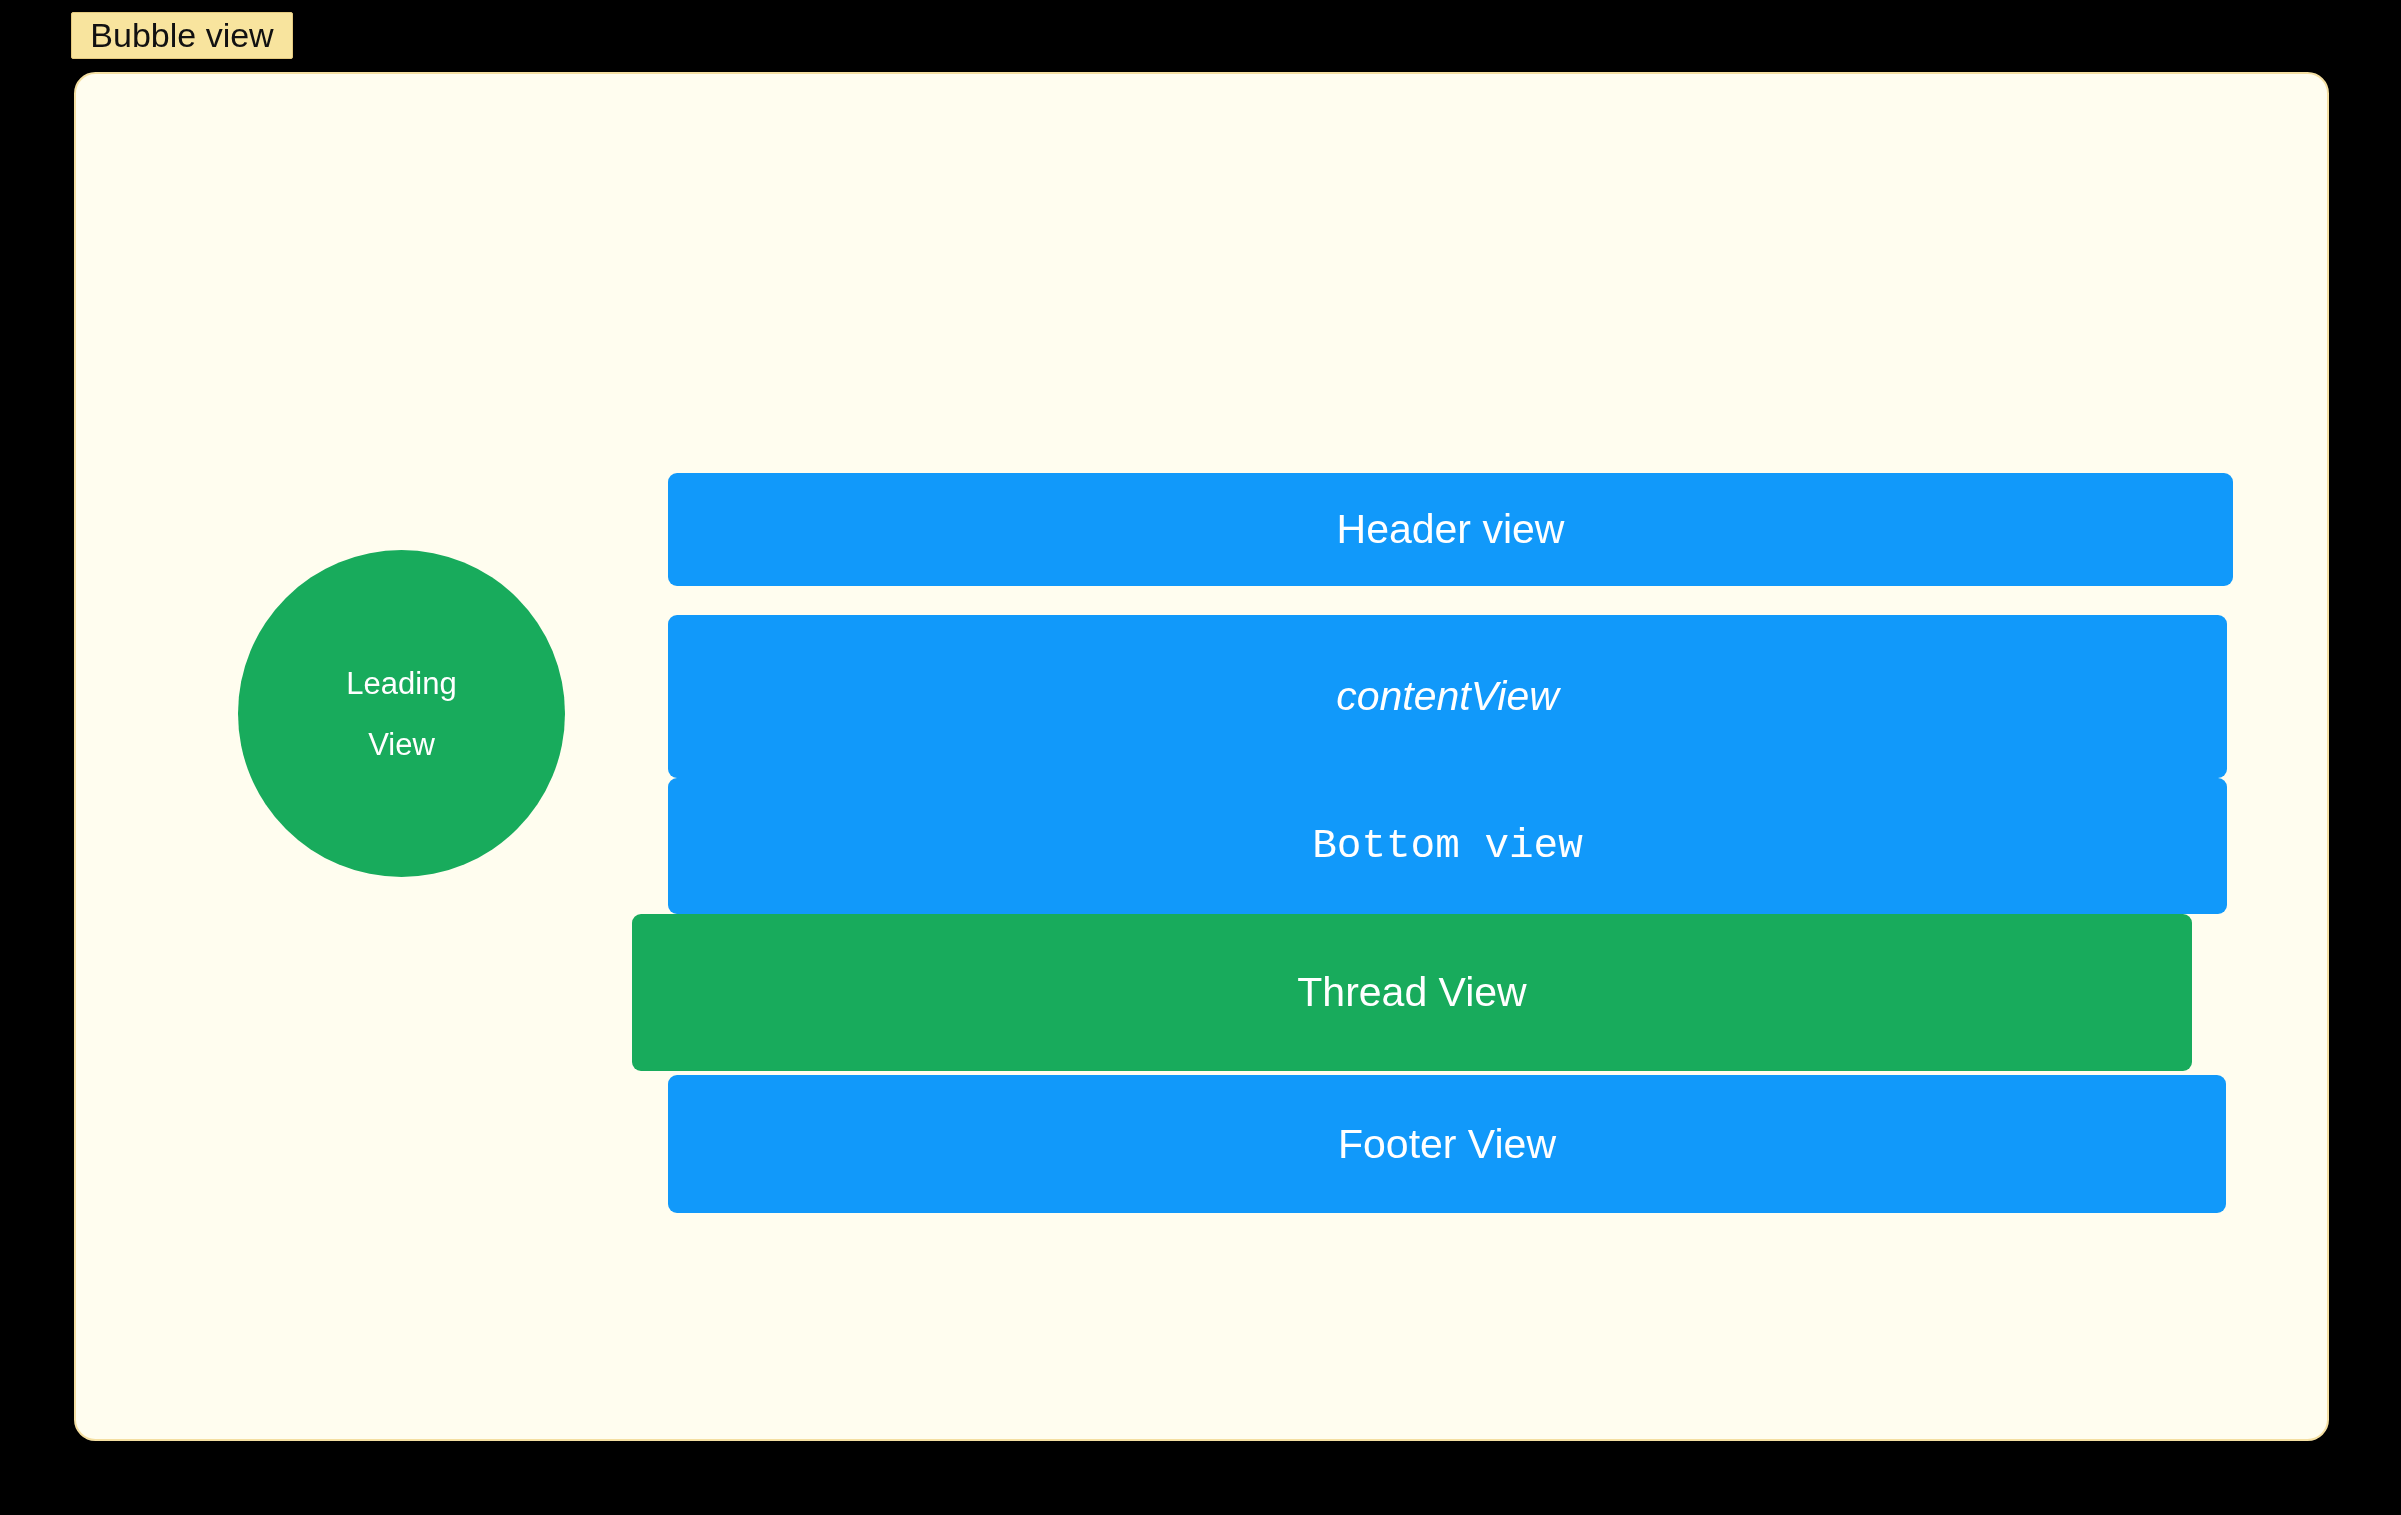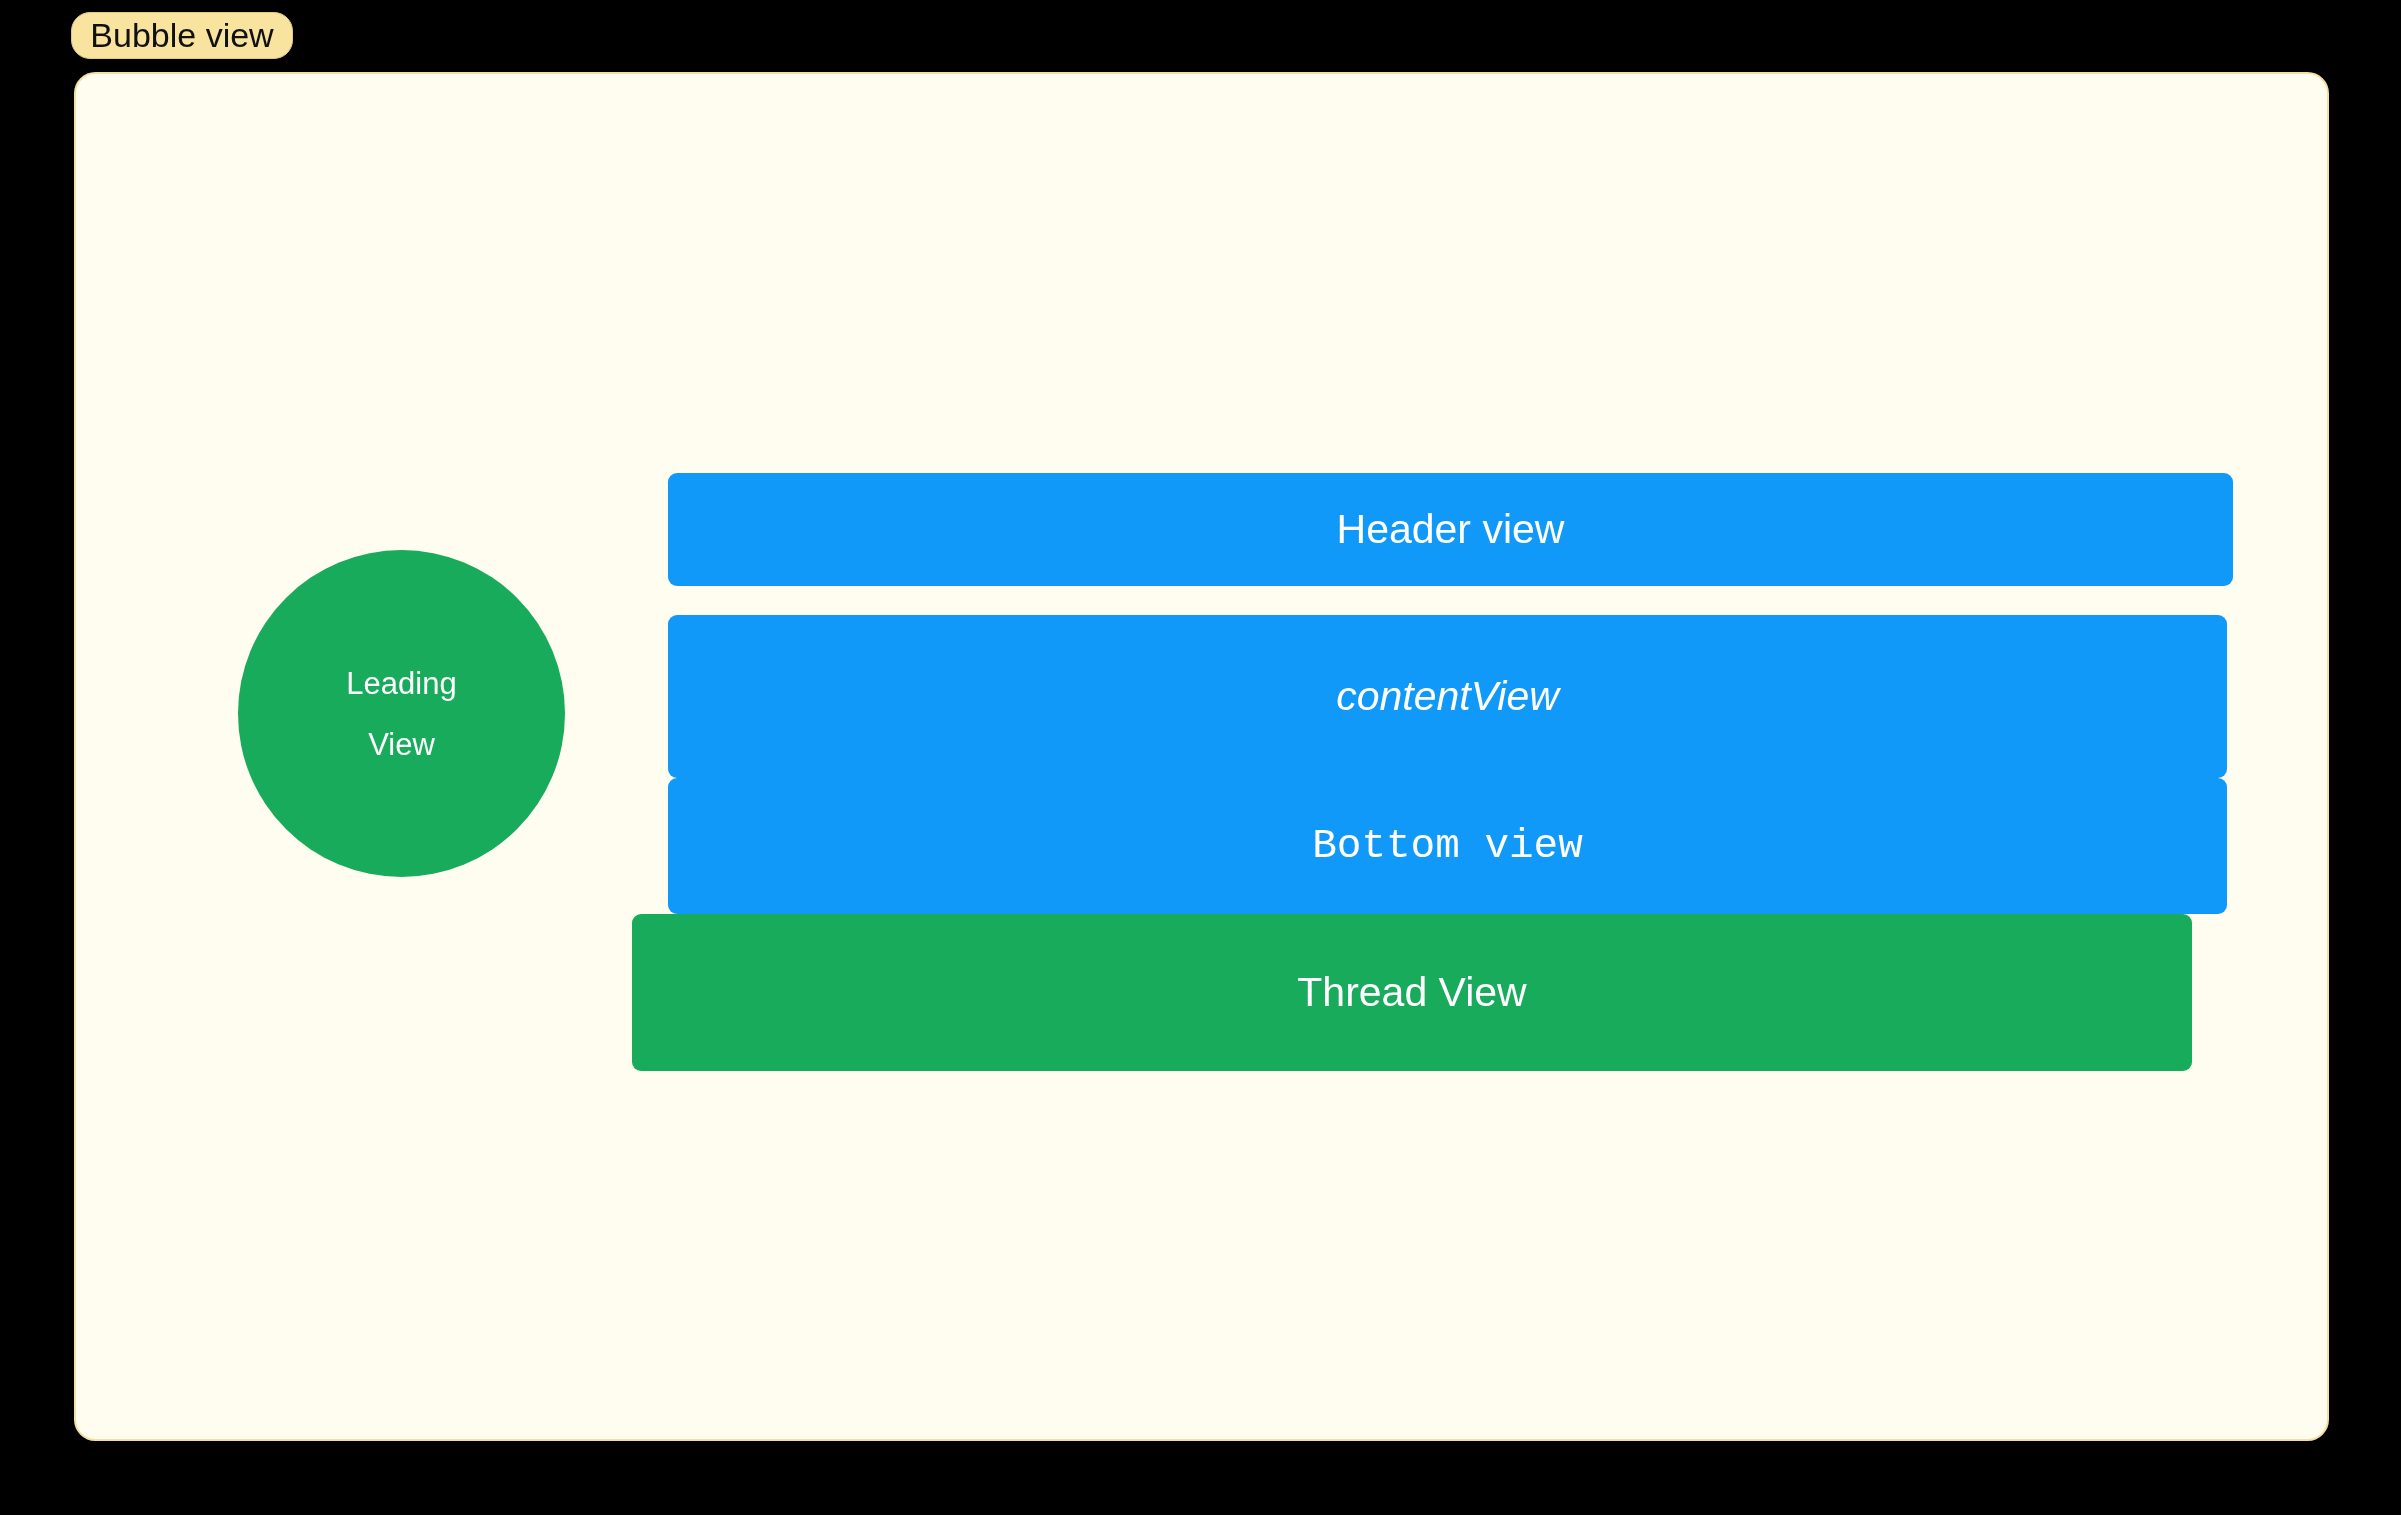--- a/index.html
+++ b/index.html
@@ -17,21 +17,21 @@
   }
   .tag {
     position: absolute;
     left: 71px;
     top: 11.6px;
     width: 222px;
     height: 47px;
     box-sizing: border-box;
     background: var(--tag-bg, #f8e49e);
     border: 1.8px solid var(--tag-border, #e3c87e);
-    border-radius: 19px;
+    border-radius: 2px;
     color: var(--tag-text, #111);
     font-size: 34px;
     display: flex;
     align-items: center;
     justify-content: center;
   }
   .canvas {
     position: absolute;
     left: 74px;
     top: 72px;
@@ -102,15 +102,18 @@
   </div>
 
   <div class="bar blue bar-bottom">
     <span>Bottom view</span>
   </div>
 
   <div class="bar green bar-thread">
     <span>Thread View</span>
   </div>
 
+  <div class="bar blue bar-footer">
+    <span>Footer View</span>
+  </div>
 
 </div>
 
 
 </body></html>

